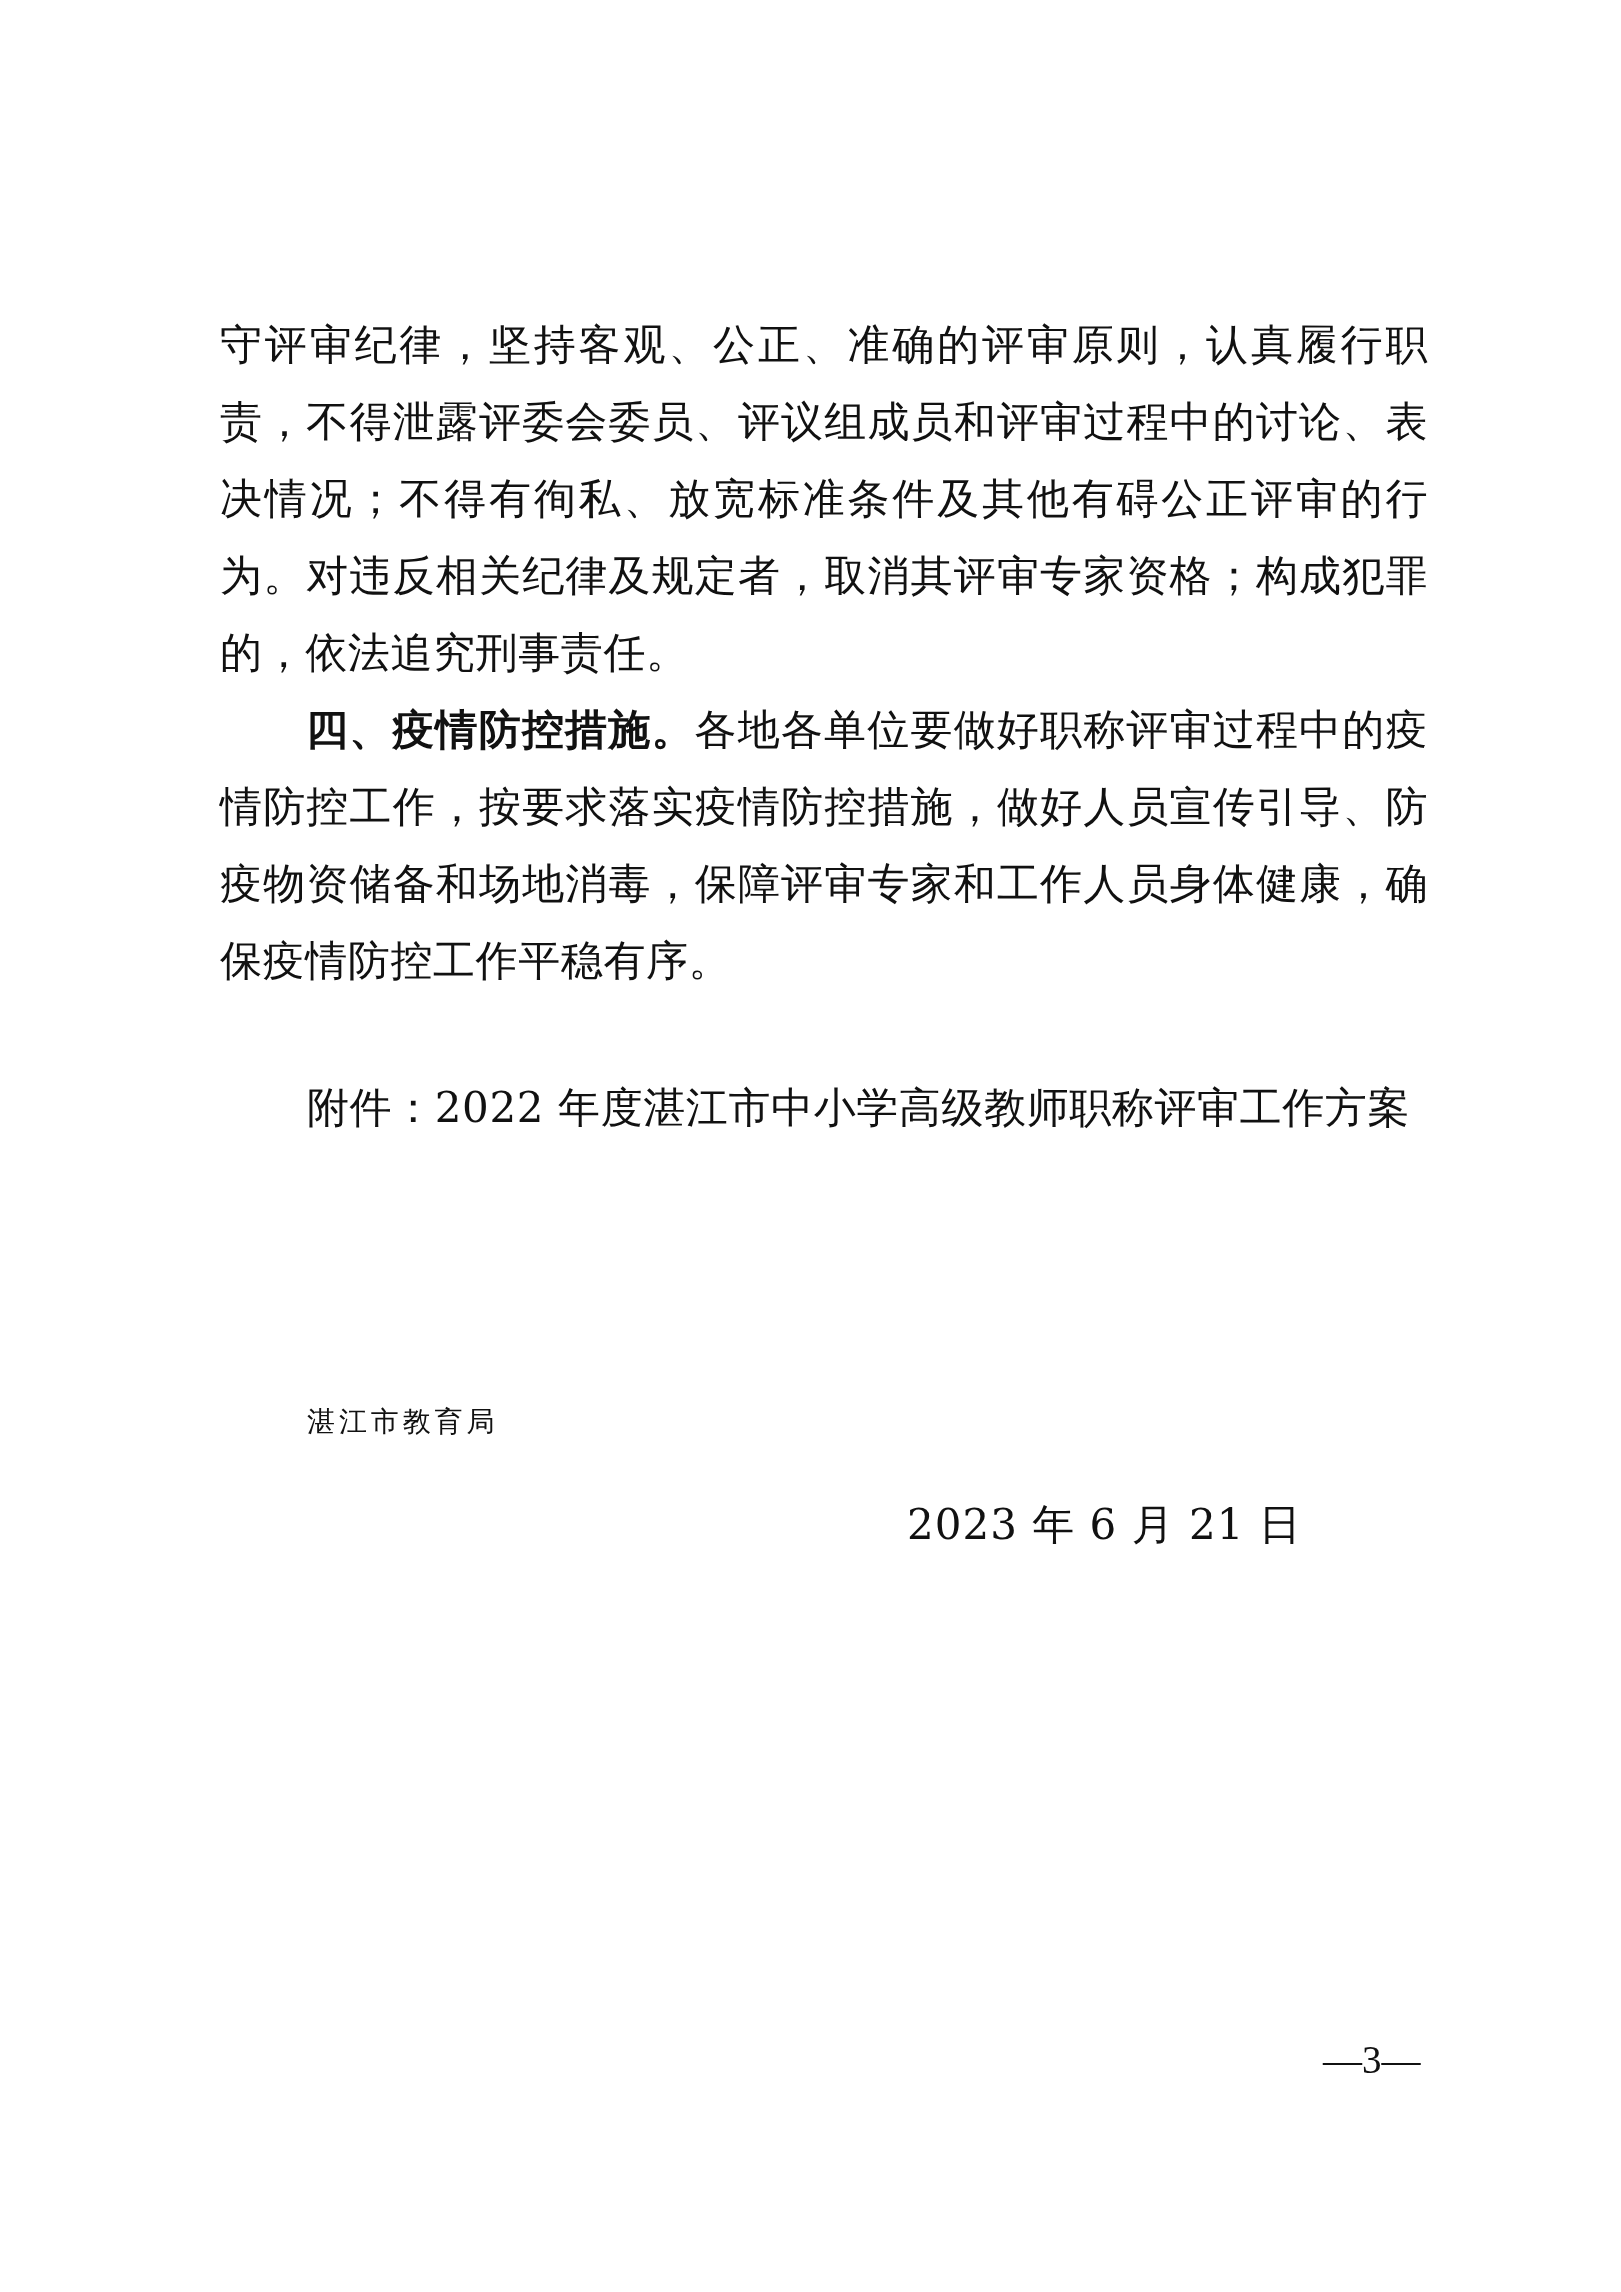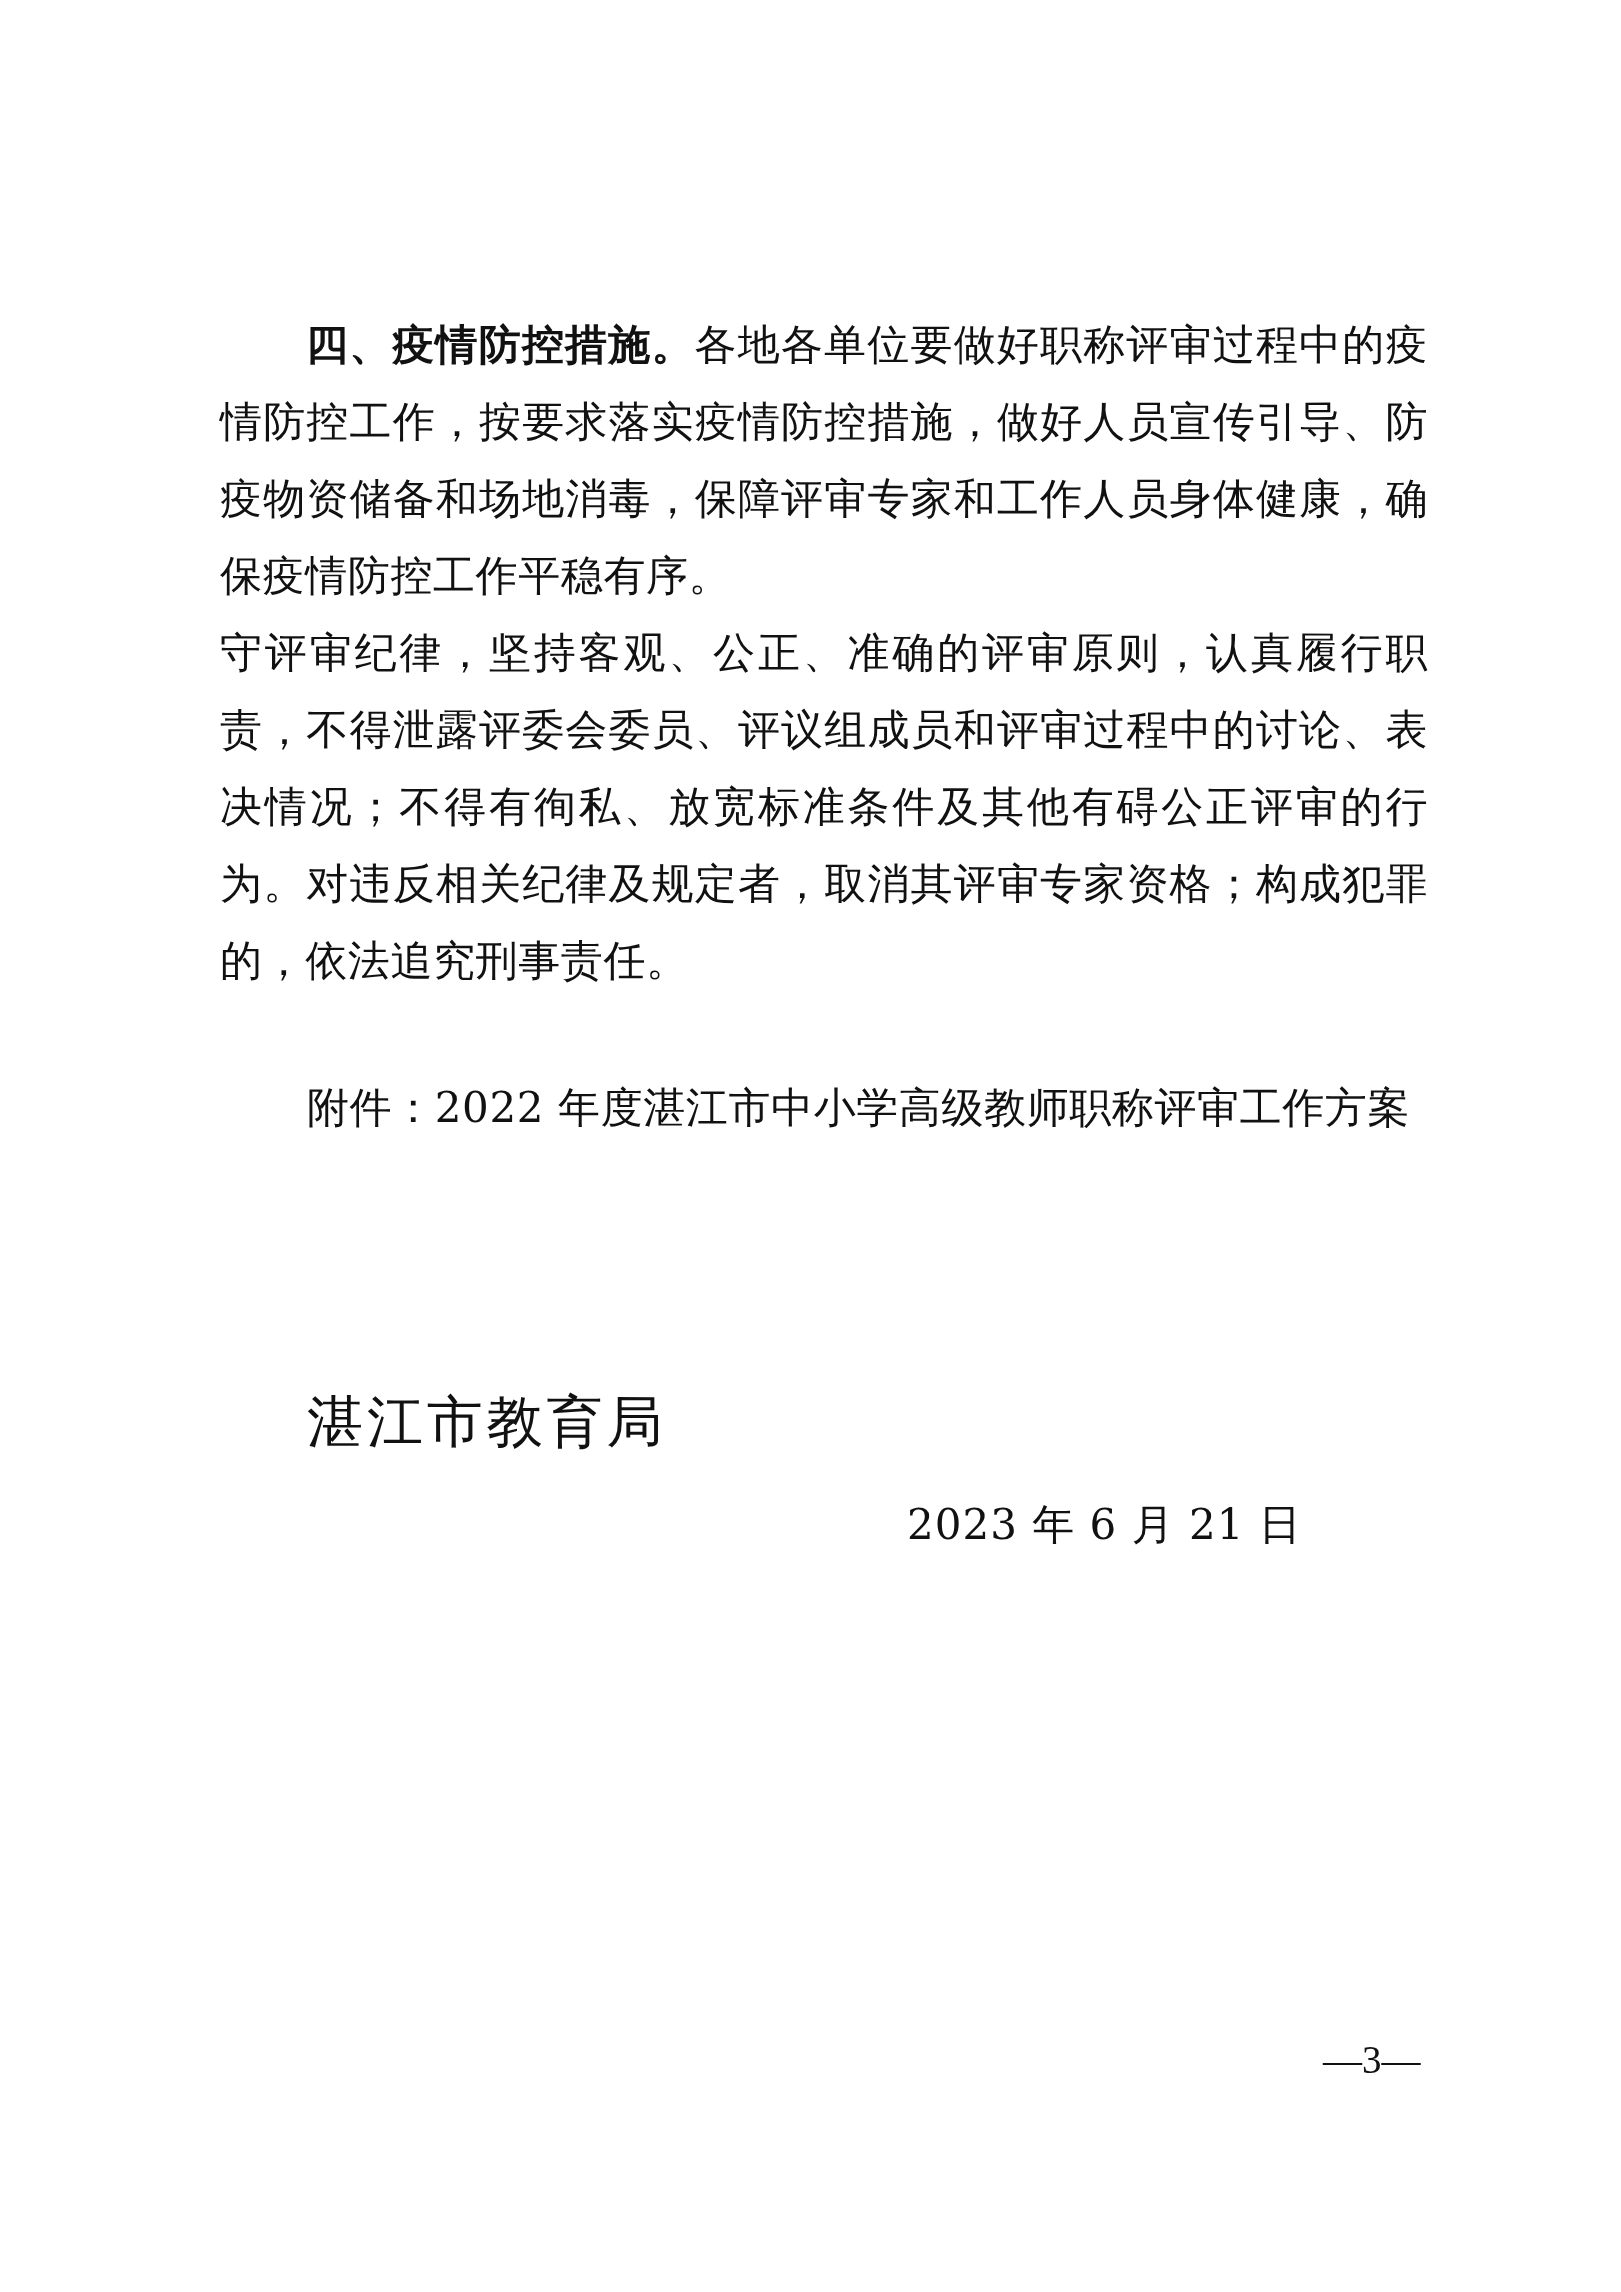--- a/index.html
+++ b/index.html
@@ -6,36 +6,36 @@
   body { width:1621px; height:2293px; position:relative; overflow:hidden;
          font-family:"DejaVu Serif","Liberation Serif",serif; color:#111; }
   .page { position:absolute; inset:0; background:#fff; }
   .body-text { position:absolute; left:220px; top:306px; width:1208px;
                font-size:42px; line-height:77px; letter-spacing:0.6px;
                text-align:justify; text-align-last:left; }
   .para { margin:0; }
   .para.indent { text-indent:86px; }
   .heading-inline { font-weight:bold; }
   .attachment { position:absolute; left:307px; top:1080px; font-size:42px; line-height:55px; white-space:nowrap; letter-spacing:0.6px; }
-  .sig-org1 { position:absolute; left:307px; top:1394px; font-size:56px; line-height:55px; white-space:nowrap; letter-spacing:3.9px; }
+  .sig-org1 { position:absolute; left:307px; top:1394px; font-size:28px; line-height:55px; white-space:nowrap; letter-spacing:3.9px; }
   .sig-org2 { position:absolute; left:740px; top:1394px; font-size:42px; line-height:55px; white-space:nowrap; letter-spacing:2px; }
   .sig-date { position:absolute; left:907px; top:1472px; font-size:42px; line-height:55px; white-space:nowrap; letter-spacing:1px;margin-top:25px; }
   .page-number { position:absolute; left:1323px; top:2035px; font-size:39px; line-height:49px; white-space:nowrap;
                  font-family:"Liberation Serif","DejaVu Serif",serif; }
 </style>
 </head>
 <body>
 
 <div class="page">
 
   <div class="body-text">
-    <p class="para indent"><span class="heading-inline">四、疫情防控措施。</span><span>各地各单位要做好职称评审过程中的疫情防控工作，按要求落实疫情防控措施，做好人员宣传引导、防疫物资储备和场地消毒，保障评审专家和工作人员身体健康，确保疫情防控工作平稳有序。</span></p>
     <p class="para">
       <span>守评审纪律，坚持客观、公正、准确的评审原则，认真履行职责，不得泄露评委会委员、评议组成员和评审过程中的讨论、表决情况；不得有徇私、放宽标准条件及其他有碍公正评审的行为。对违反相关纪律及规定者，取消其评审专家资格；构成犯罪的，依法追究刑事责任。</span>
     </p>
+    <p class="para indent"><span class="heading-inline">四、疫情防控措施。</span><span>各地各单位要做好职称评审过程中的疫情防控工作，按要求落实疫情防控措施，做好人员宣传引导、防疫物资储备和场地消毒，保障评审专家和工作人员身体健康，确保疫情防控工作平稳有序。</span></p>
   </div>
 
   <div class="attachment">附件：2022 年度湛江市中小学高级教师职称评审工作方案</div>
 
   <div class="sig-org1">湛江市教育局</div>
   <div class="sig-date">2023 年 6 月 21 日</div>
 
   <div class="page-number">—3—</div>
 </div>
 

